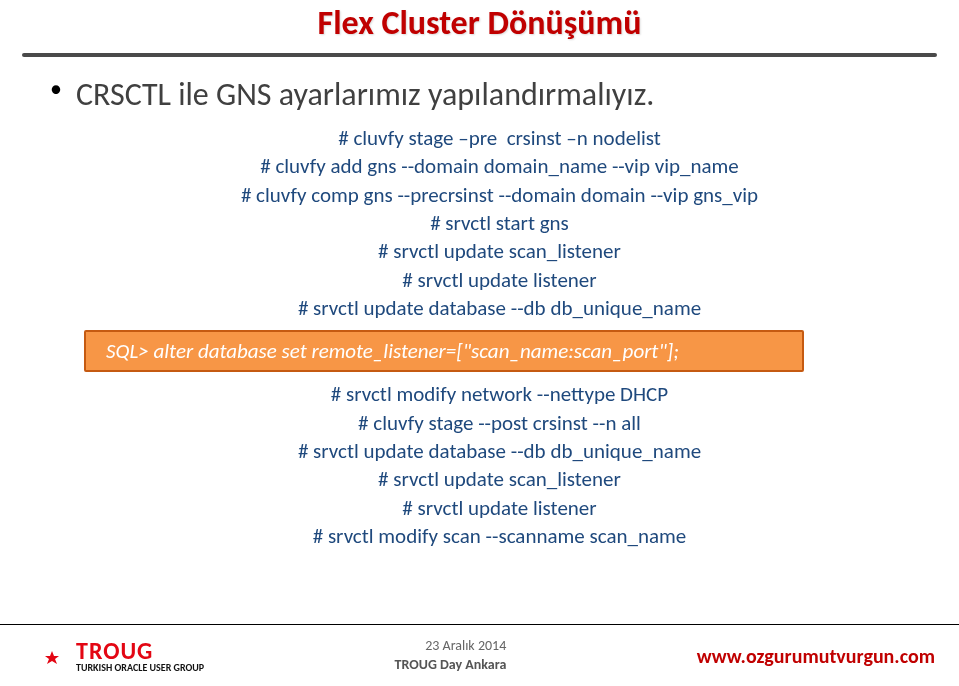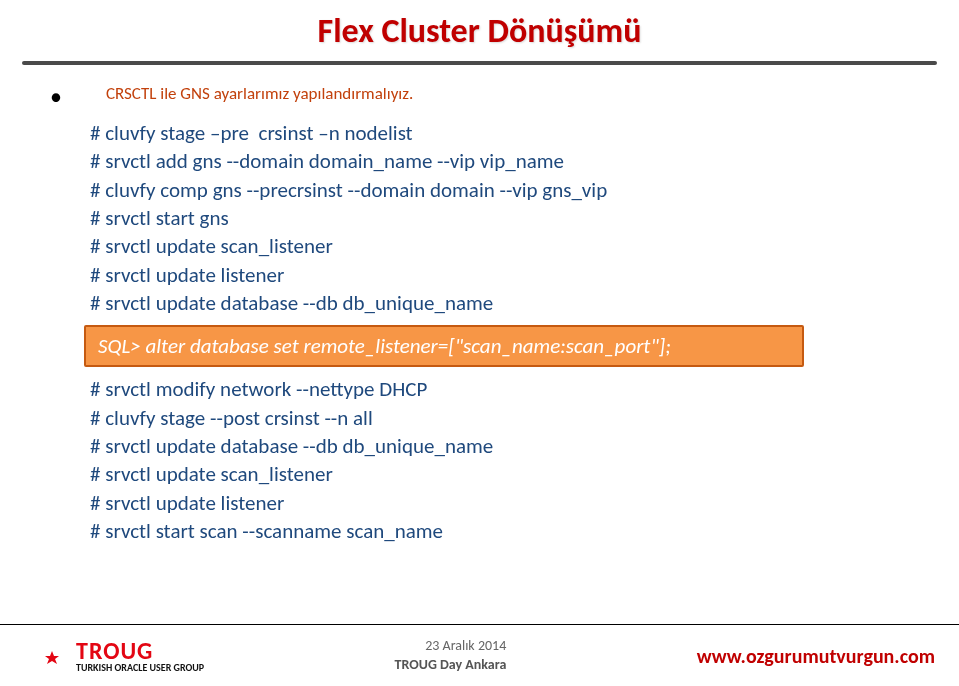--- a/index.html
+++ b/index.html
@@ -10,21 +10,21 @@
     background: #fff;
     position: relative;
     overflow: hidden;
   }
   .title {
     text-align: center;
     font-size: 34px;
     font-weight: bold;
     color: #c00000;
     text-shadow: 1px 1px 2px rgba(0,0,0,0.15);
-    padding-top: 10px;
+    padding-top: 2px;
   }
   .hr-line {
     margin: 10px 22px 0 22px;
     height: 4px;
     background: #4a4a4a;
     border-radius: 2px;
   }
   .content {
     padding: 18px 50px 0 50px;
   }
@@ -34,38 +34,37 @@
     gap: 14px;
     margin-bottom: 10px;
   }
   .bullet-dot {
     font-size: 24px;
     color: #000;
     line-height: 1;
     margin-top: 2px;
   }
   .bullet-text {
-    font-size: 17px;
-    color: #c2410c;
-    margin-left: 30px;
+    font-size: 32px;
+    color: #404040;
   }
   .code-block {
     margin-left: 40px;
     font-size: 21px;
     line-height: 1.35;
     color: #1f497d;
   }
-  .code-block div { white-space: pre-wrap; }
+  .code-block div { white-space: pre-wrap; text-align: center; }
   .sql-callout {
     margin: 8px 0 8px 34px;
     background: #f79646;
     color: #fff;
     font-style: italic;
     font-size: 21px;
-    padding: 6px 12px;
+    padding: 6px 20px;
     border: 2px solid #c55a11;
     border-radius: 2px;
     width: 720px;
   }
   .footer {
     position: absolute;
     bottom: 0;
     left: 0;
     width: 100%;
     height: 62px;
@@ -120,37 +119,37 @@
 
 <div class="content">
 
   <div class="bullet-row">
     <span class="bullet-dot">•</span>
     <span class="bullet-text">CRSCTL  ile  GNS ayarlarımız yapılandırmalıyız.</span>
   </div>
 
   <div class="code-block">
     <div># cluvfy stage –pre  crsinst –n nodelist</div>
-    <div># srvctl add gns --domain domain_name --vip vip_name</div>
+    <div># cluvfy add gns --domain domain_name --vip vip_name</div>
     <div># cluvfy comp gns --precrsinst --domain domain --vip gns_vip</div>
     <div># srvctl start gns</div>
     <div># srvctl update scan_listener</div>
     <div># srvctl update listener</div>
     <div># srvctl update database --db db_unique_name</div>
   </div>
 
   <div class="sql-callout">SQL&gt; alter database set remote_listener=["scan_name:scan_port"];</div>
 
   <div class="code-block">
     <div># srvctl modify network --nettype DHCP</div>
     <div># cluvfy stage --post crsinst --n all</div>
     <div># srvctl update database --db db_unique_name</div>
     <div># srvctl update scan_listener</div>
     <div># srvctl update listener</div>
-    <div># srvctl start scan --scanname scan_name</div>
+    <div># srvctl modify scan --scanname scan_name</div>
   </div>
 
 </div>
 
 <div class="footer">
   <div class="logo">
     <div class="logo-mark">
       <svg viewBox="0 0 46 34">
         <path d="M23 2 a15 15 0 1 0 0 30 a11 11 0 1 1 0 -30 z" fill="#e30613"></path>
         <polygon points="28,12 30,17 35,17 31,20 33,25 28,22 23,25 25,20 21,17 26,17" fill="#e30613"></polygon>

